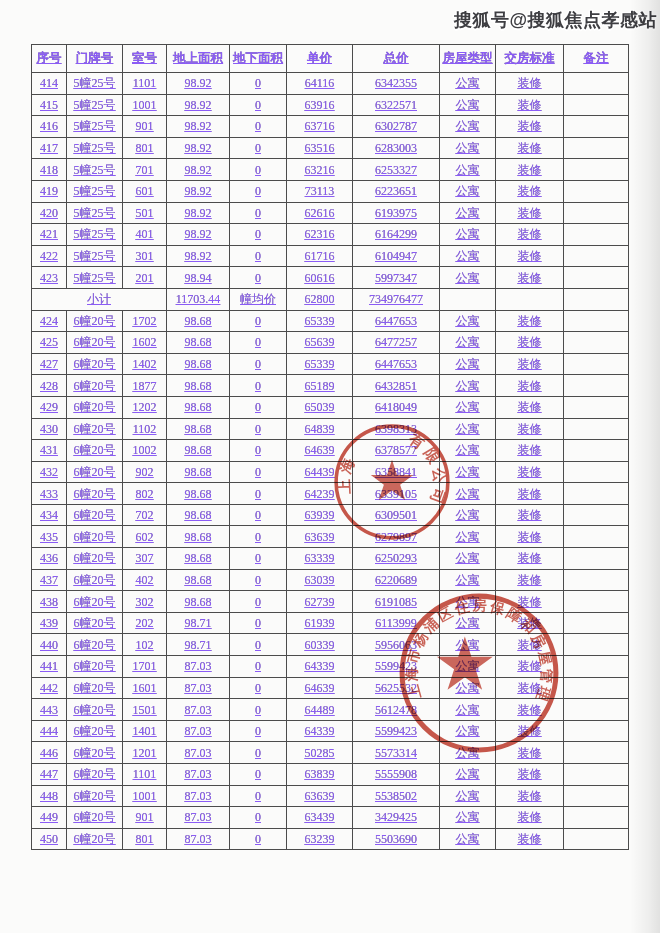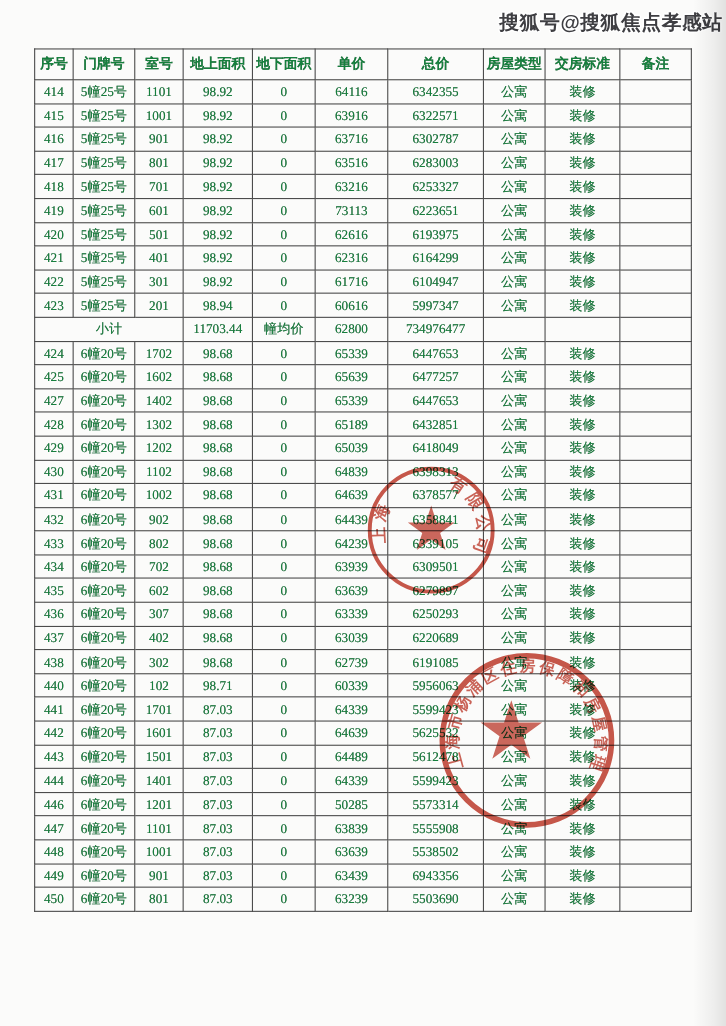--- a/index.html
+++ b/index.html
@@ -21,21 +21,22 @@
     font-family:"Liberation Sans","DejaVu Sans",sans-serif;
     font-weight:bold;font-size:18px;letter-spacing:.5px;
     color:#3e3e42;
     text-shadow:-1.5px 0 #fff,1.5px 0 #fff,0 -1.5px #fff,0 1.5px #fff,
                 -1px -1px #fff,1px 1px #fff,-1px 1px #fff,1px -1px #fff;
     white-space:nowrap;
   }
   .table-wrap{position:absolute;left:31px;top:44px;}
   table.price-table{
     border-collapse:collapse;table-layout:fixed;width:597px;
-    color:#15803d;
+    color:#8b5cf6;
+    text-decoration:underline;
   }
   .price-table th,.price-table td{
     border:1px solid #4c4c4c;
     text-align:center;vertical-align:middle;
     padding:0;margin:0;white-space:nowrap;overflow:hidden;
     font-size:12px;line-height:1;
     text-shadow:0 0 .5px rgba(70,70,70,.7);
   }
   .price-table thead th{height:27px;font-size:12.5px;font-weight:600;}
   .price-table tbody td{height:20.6px;}
@@ -240,21 +241,21 @@
             <td>0</td>
             <td>65339</td>
             <td>6447653</td>
             <td>公寓</td>
             <td>装修</td>
             <td></td>
           </tr>
           <tr>
             <td>428</td>
             <td>6幢20号</td>
-            <td>1302</td>
+            <td>1877</td>
             <td>98.68</td>
             <td>0</td>
             <td>65189</td>
             <td>6432851</td>
             <td>公寓</td>
             <td>装修</td>
             <td></td>
           </tr>
           <tr>
             <td>429</td>
@@ -370,20 +371,32 @@
             <td>302</td>
             <td>98.68</td>
             <td>0</td>
             <td>62739</td>
             <td>6191085</td>
             <td>公寓</td>
             <td>装修</td>
             <td></td>
           </tr>
           <tr>
+            <td>439</td>
+            <td>6幢20号</td>
+            <td>202</td>
+            <td>98.71</td>
+            <td>0</td>
+            <td>61939</td>
+            <td>6113999</td>
+            <td>公寓</td>
+            <td>装修</td>
+            <td></td>
+          </tr>
+          <tr>
             <td>440</td>
             <td>6幢20号</td>
             <td>102</td>
             <td>98.71</td>
             <td>0</td>
             <td>60339</td>
             <td>5956063</td>
             <td>公寓</td>
             <td>装修</td>
             <td></td>
@@ -472,21 +485,21 @@
             <td>装修</td>
             <td></td>
           </tr>
           <tr>
             <td>449</td>
             <td>6幢20号</td>
             <td>901</td>
             <td>87.03</td>
             <td>0</td>
             <td>63439</td>
-            <td>6943356</td>
+            <td>3429425</td>
             <td>公寓</td>
             <td>装修</td>
             <td></td>
           </tr>
           <tr>
             <td>450</td>
             <td>6幢20号</td>
             <td>801</td>
             <td>87.03</td>
             <td>0</td>

